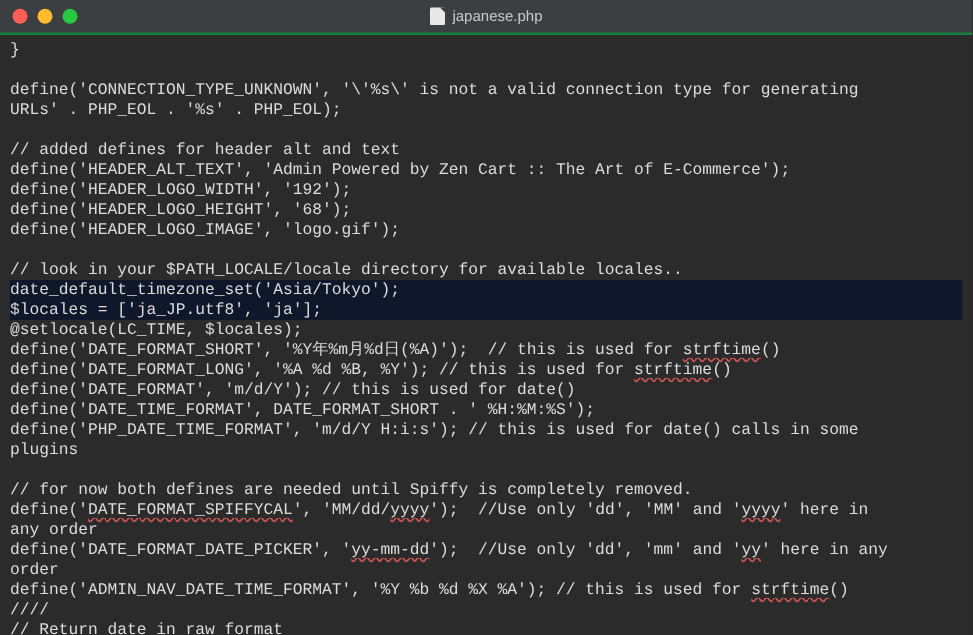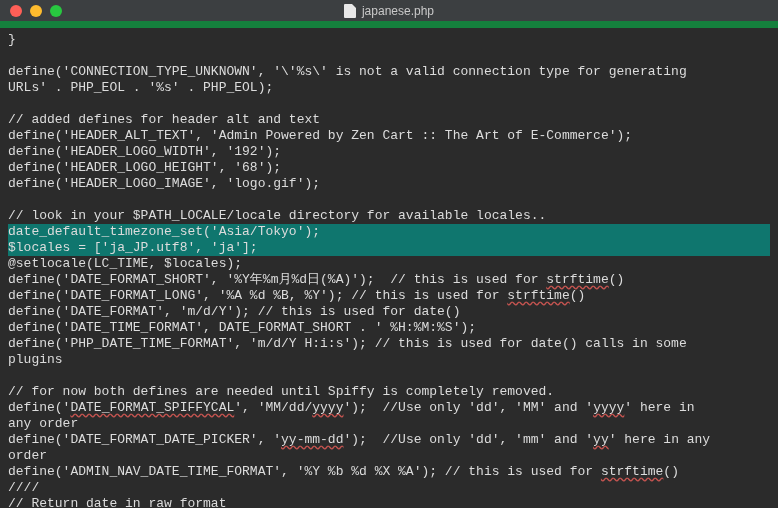--- a/index.html
+++ b/index.html
@@ -10,21 +10,21 @@
     font-size: 13px;
     line-height: 16px;
     color: #dcdcdc;
   }
   .titlebar {
     height: 28px;
     background: #3c3f41;
     display: flex;
     align-items: center;
     position: relative;
-    border-bottom: 7px solid #15803d;
+    border-bottom: 2px solid #15803d;
   }
   .traffic {
     display: flex;
     gap: 8px;
     padding-left: 10px;
     align-items: center;
   }
   .traffic .dot {
     width: 12px; height: 12px; border-radius: 50%;
   }
@@ -55,21 +55,21 @@
     right: 0; top: 0;
     border-top: 4px solid #3c3f41;
     border-left: 4px solid transparent;
   }
   .editor {
     padding: 4px 8px;
     white-space: pre;
     overflow: hidden;
   }
   .line { min-height: 16px; }
-  .line.hl { background: #0f766e; }
+  .line.hl { background: #0f172a; }
   .squiggle {
     text-decoration: underline wavy #c75450;
     text-decoration-skip-ink: none;
     text-underline-offset: 2px;
   }
 </style>
 </head>
 <body>
 
 <div class="titlebar">

